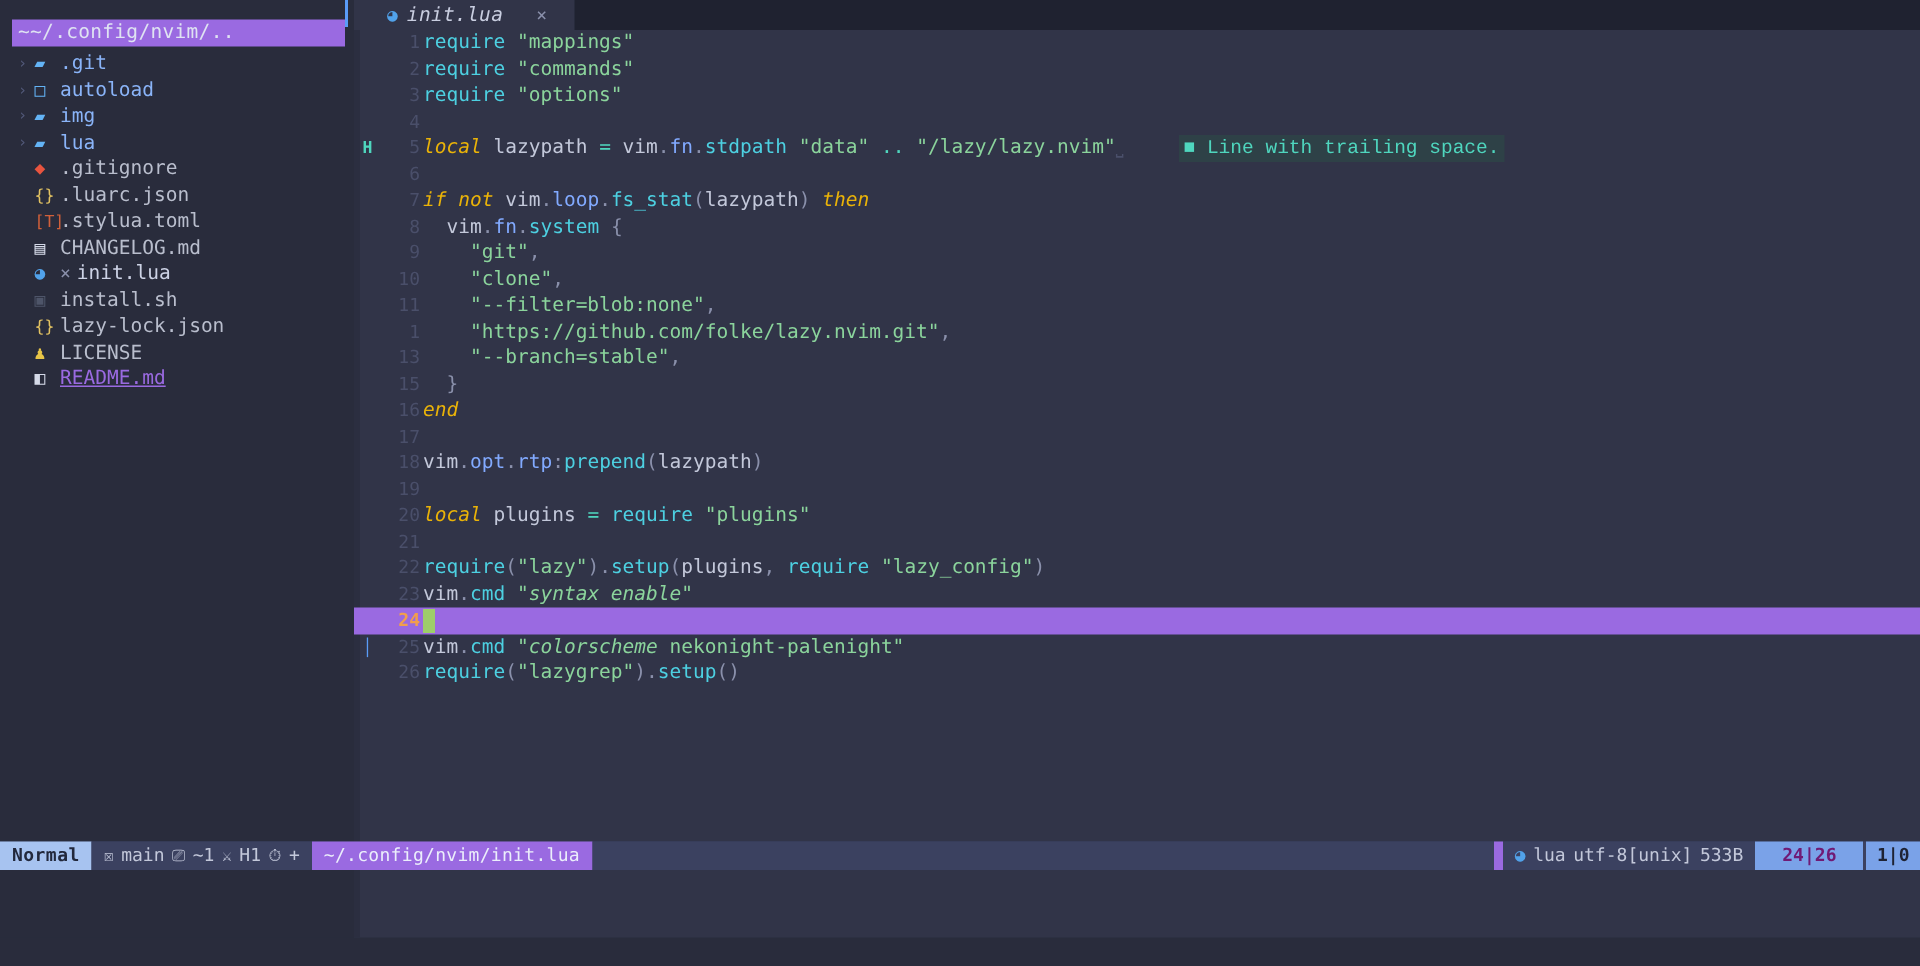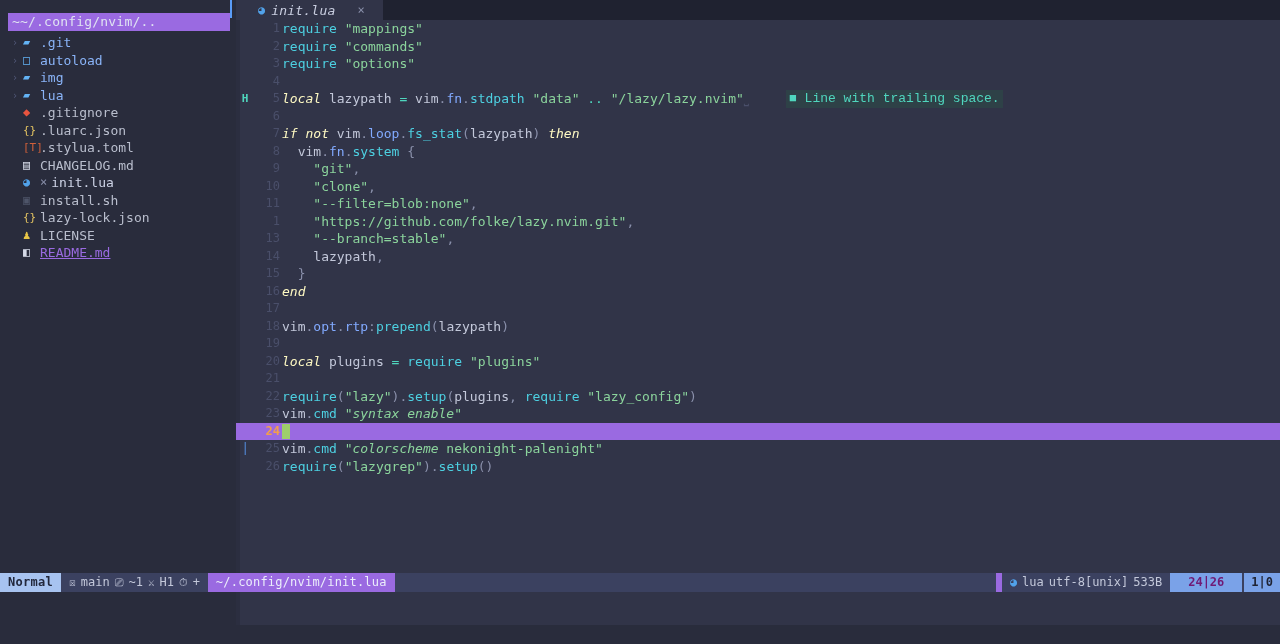--- a/index.html
+++ b/index.html
@@ -184,21 +184,21 @@
   }
   .cline.current .lnum { color: #f29e4c; font-weight: bold; }
   .ctext {
     position: absolute;
     left: 46px; top: 0;
     white-space: pre;
     color: #c3c8da;
   }
 
   
-  .t-kw    { color: #fef9c3; font-style: italic; }
+  .t-kw    { color: #eab308; font-style: italic; }
   .t-fn    { color: #4dd0e1; }
   .t-str   { color: #8bd49c; }
   .t-strI  { color: #8bd49c; font-style: italic; }
   .t-id    { color: #c3c8da; }
   .t-op    { color: #4fd6be; }
   .t-punc  { color: #8a90ab; }
   .t-prop  { color: #82aaff; }
   .t-meth  { color: #4dd0e1; }
   .t-ws    { color: #4a4f6a; }
 
@@ -213,21 +213,21 @@
   .cursor-block {
     position: absolute;
     left: 46px; top: 1px;
     width: 8px; height: 15.5px;
     background: #9ece6a;
   }
 
   
   #statusline {
     position: absolute;
-    left: 0; bottom: 0;
+    left: 0; bottom: 12px;
     width: 1280px; height: 19px;
     background: #3b4160;
     display: flex;
     align-items: stretch;
     font-size: 12px;
     line-height: 19px;
     white-space: nowrap;
   }
   .sl-mode {
     background: #a7c3f0;
@@ -374,21 +374,20 @@
         <div class="cline"><span class="lnum">4</span><span class="ctext"></span></div>
         <div class="cline"><span class="sign hunk">H</span><span class="lnum">5</span><span class="ctext"><span class="t-kw">local</span><span class="t-id"> </span><span class="t-id">lazypath</span><span class="t-id"> </span><span class="t-op">=</span><span class="t-id"> </span><span class="t-id">vim</span><span class="t-punc">.</span><span class="t-prop">fn</span><span class="t-punc">.</span><span class="t-fn">stdpath</span><span class="t-id"> </span><span class="t-str">"data"</span><span class="t-id"> </span><span class="t-op">..</span><span class="t-id"> </span><span class="t-str">"/lazy/lazy.nvim"</span><span class="t-ws">⎵</span></span><span class="diag" style="position: absolute; left: 550px; top: 0px;"><span class="dot">■</span> Line with trailing space.</span></div>
         <div class="cline"><span class="lnum">6</span><span class="ctext"></span></div>
         <div class="cline"><span class="lnum">7</span><span class="ctext"><span class="t-kw">if</span><span class="t-id"> </span><span class="t-kw">not</span><span class="t-id"> </span><span class="t-id">vim</span><span class="t-punc">.</span><span class="t-prop">loop</span><span class="t-punc">.</span><span class="t-meth">fs_stat</span><span class="t-punc">(</span><span class="t-id">lazypath</span><span class="t-punc">)</span><span class="t-id"> </span><span class="t-kw">then</span></span></div>
         <div class="cline"><span class="lnum">8</span><span class="ctext"><span class="t-id"> </span><span class="t-id"> </span><span class="t-id">vim</span><span class="t-punc">.</span><span class="t-prop">fn</span><span class="t-punc">.</span><span class="t-fn">system</span><span class="t-id"> </span><span class="t-punc">{</span></span></div>
         <div class="cline"><span class="lnum">9</span><span class="ctext"><span class="t-id"> </span><span class="t-id"> </span><span class="t-id"> </span><span class="t-id"> </span><span class="t-str">"git"</span><span class="t-punc">,</span></span></div>
         <div class="cline"><span class="lnum">10</span><span class="ctext"><span class="t-id"> </span><span class="t-id"> </span><span class="t-id"> </span><span class="t-id"> </span><span class="t-str">"clone"</span><span class="t-punc">,</span></span></div>
         <div class="cline"><span class="lnum">11</span><span class="ctext"><span class="t-id"> </span><span class="t-id"> </span><span class="t-id"> </span><span class="t-id"> </span><span class="t-str">"--filter=blob:none"</span><span class="t-punc">,</span></span></div>
         <div class="cline"><span class="lnum">1</span><span class="ctext"><span class="t-id"> </span><span class="t-id"> </span><span class="t-id"> </span><span class="t-id"> </span><span class="t-str">"https://github.com/folke/lazy.nvim.git"</span><span class="t-punc">,</span></span></div>
         <div class="cline"><span class="lnum">13</span><span class="ctext"><span class="t-id"> </span><span class="t-id"> </span><span class="t-id"> </span><span class="t-id"> </span><span class="t-str">"--branch=stable"</span><span class="t-punc">,</span></span></div>
-        <div class="cline"><span class="lnum">14</span><span class="ctext"><span class="t-id"> </span><span class="t-id"> </span><span class="t-id"> </span><span class="t-id"> </span><span class="t-id">lazypath</span><span class="t-punc">,</span></span></div>
         <div class="cline"><span class="lnum">15</span><span class="ctext"><span class="t-id"> </span><span class="t-id"> </span><span class="t-punc">}</span></span></div>
         <div class="cline"><span class="lnum">16</span><span class="ctext"><span class="t-kw">end</span></span></div>
         <div class="cline"><span class="lnum">17</span><span class="ctext"></span></div>
         <div class="cline"><span class="lnum">18</span><span class="ctext"><span class="t-id">vim</span><span class="t-punc">.</span><span class="t-prop">opt</span><span class="t-punc">.</span><span class="t-prop">rtp</span><span class="t-punc">:</span><span class="t-meth">prepend</span><span class="t-punc">(</span><span class="t-id">lazypath</span><span class="t-punc">)</span></span></div>
         <div class="cline"><span class="lnum">19</span><span class="ctext"></span></div>
         <div class="cline"><span class="lnum">20</span><span class="ctext"><span class="t-kw">local</span><span class="t-id"> </span><span class="t-id">plugins</span><span class="t-id"> </span><span class="t-op">=</span><span class="t-id"> </span><span class="t-fn">require</span><span class="t-id"> </span><span class="t-str">"plugins"</span></span></div>
         <div class="cline"><span class="lnum">21</span><span class="ctext"></span></div>
         <div class="cline"><span class="lnum">22</span><span class="ctext"><span class="t-meth">require</span><span class="t-punc">(</span><span class="t-str">"lazy"</span><span class="t-punc">)</span><span class="t-punc">.</span><span class="t-meth">setup</span><span class="t-punc">(</span><span class="t-id">plugins</span><span class="t-punc">,</span><span class="t-id"> </span><span class="t-fn">require</span><span class="t-id"> </span><span class="t-str">"lazy_config"</span><span class="t-punc">)</span></span></div>
         <div class="cline"><span class="lnum">23</span><span class="ctext"><span class="t-id">vim</span><span class="t-punc">.</span><span class="t-fn">cmd</span><span class="t-id"> </span><span class="t-strI">"syntax enable</span><span class="t-str">"</span></span></div>
         <div class="cline current"><span class="lnum">24</span><span class="ctext"></span><span class="cursor-block"></span></div>

